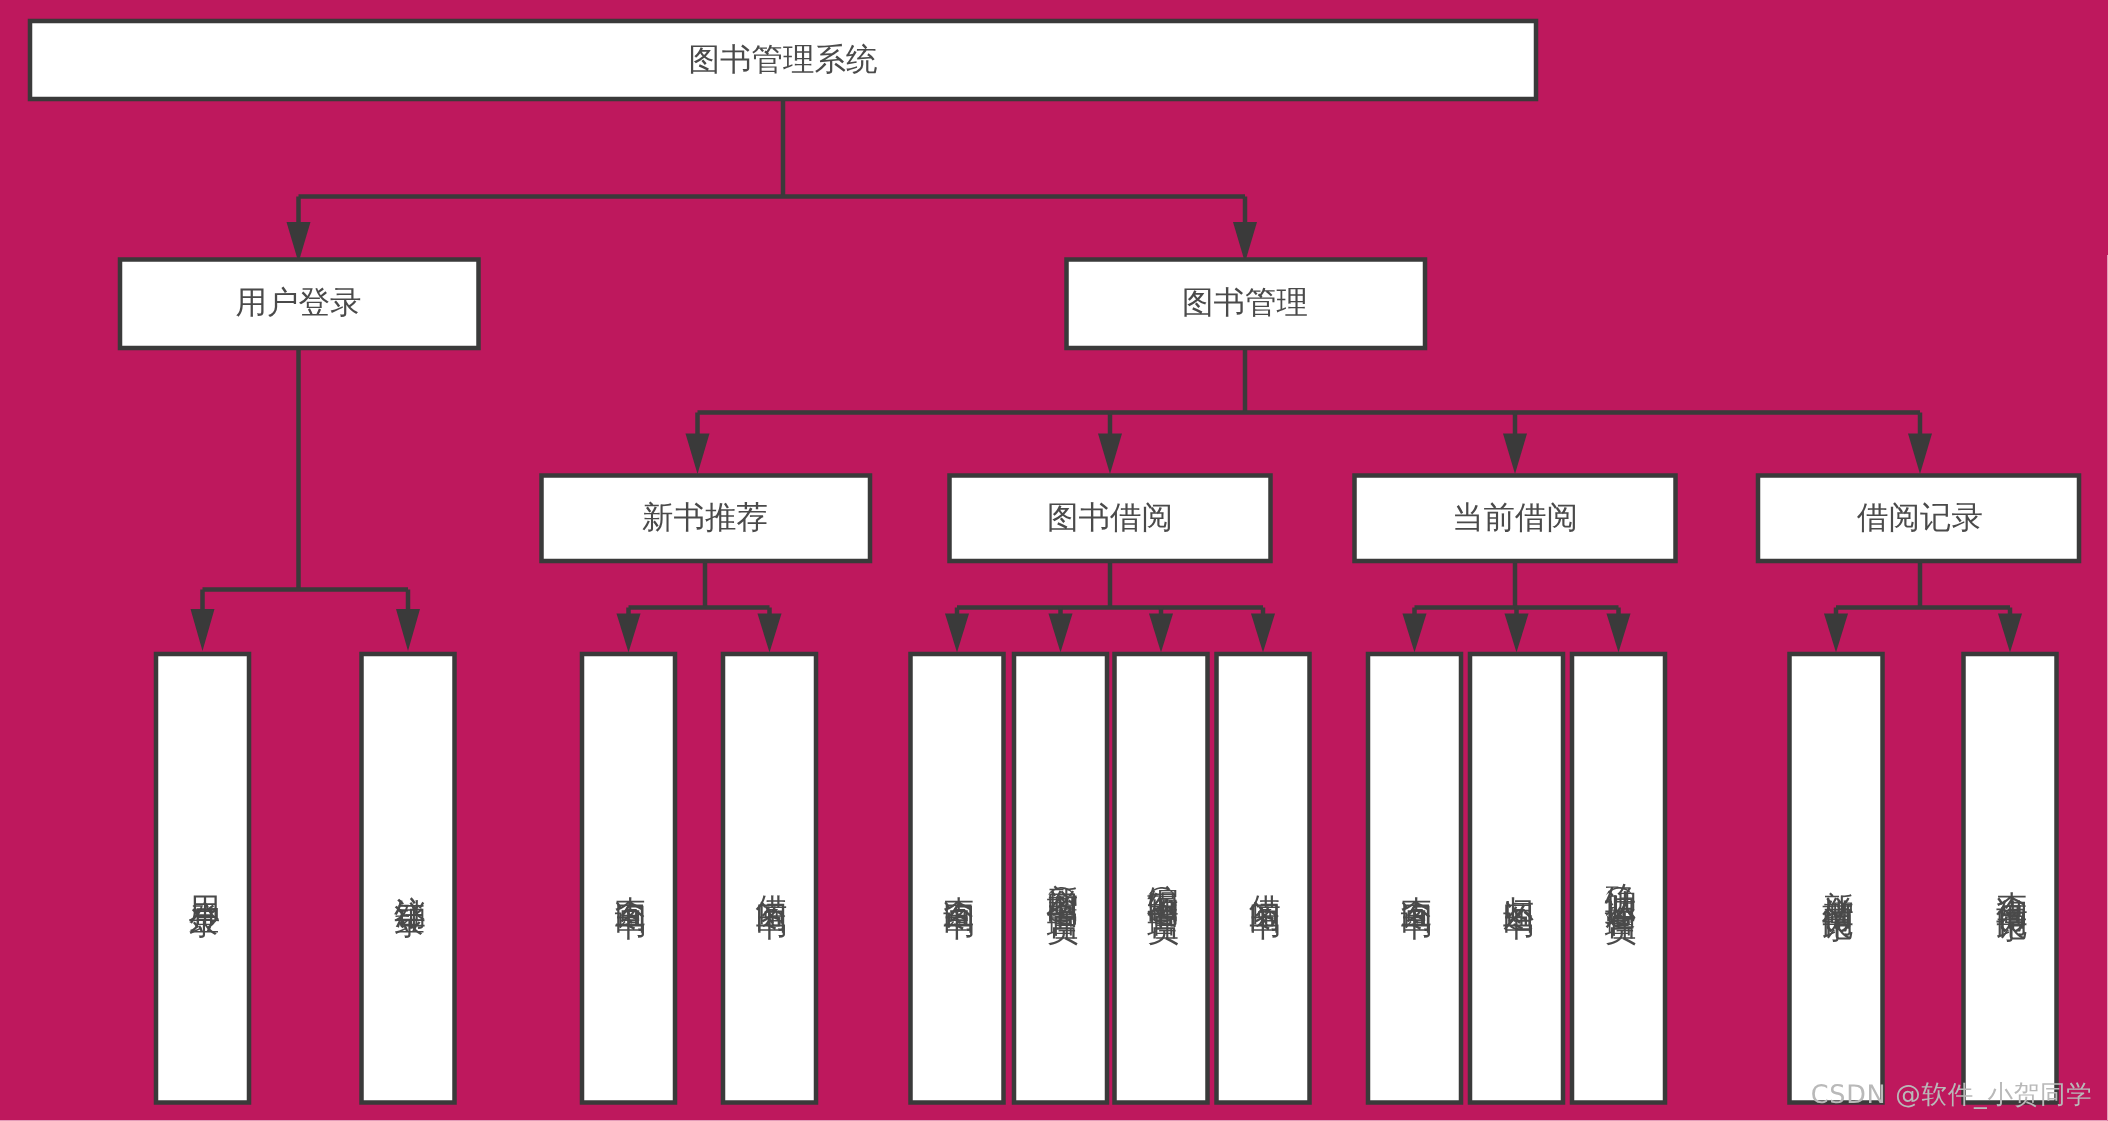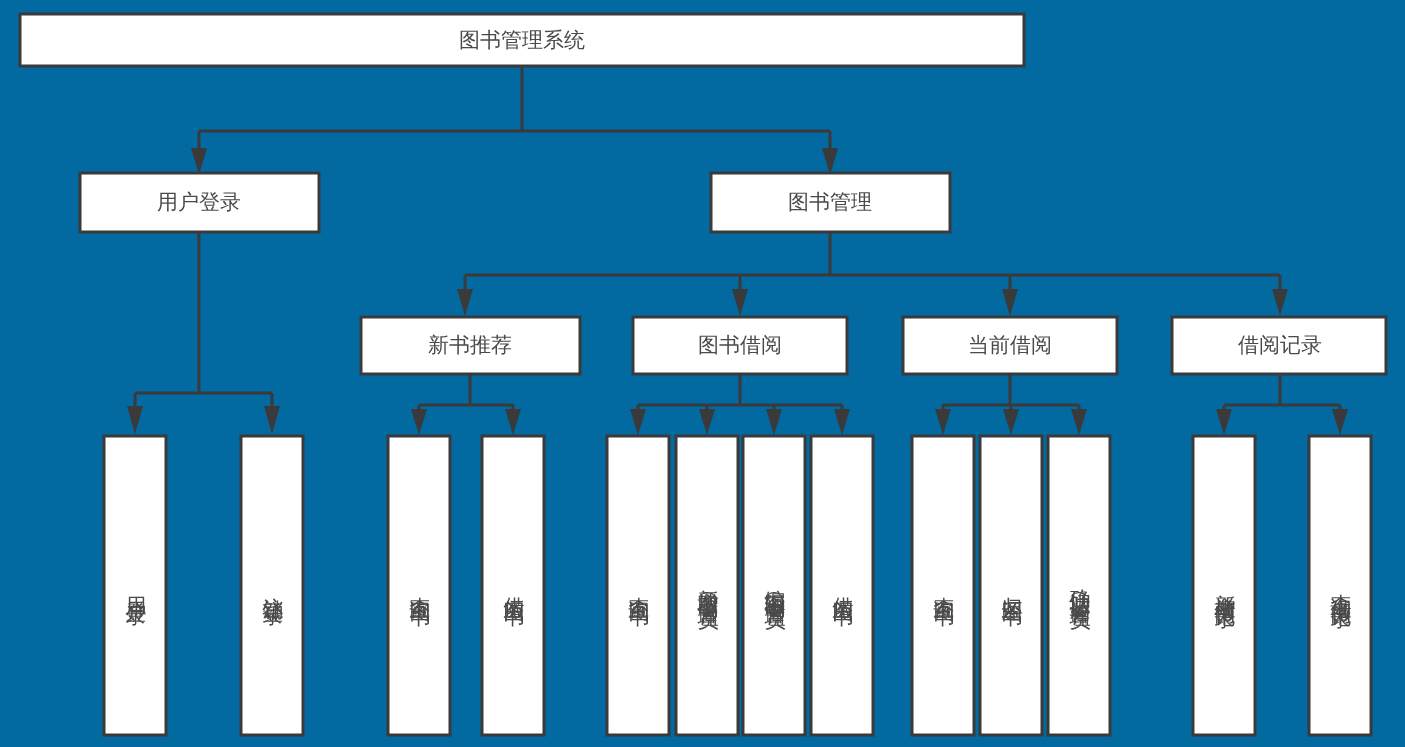--- a/index.html
+++ b/index.html
@@ -7,21 +7,21 @@
     padding: 0;
     background: #ffffff;
   }
   body {
     font-family: "DejaVu Sans", "Liberation Sans", sans-serif;
   }
   #diagram-root {
     position: relative;
     width: 1405px;
     height: 747px;
-    background: #0369a1;
+    background: #be185d;
     overflow: hidden;
   }
   svg.flow {
     position: absolute;
     left: 0;
     top: 0;
     width: 1405px;
     height: 747px;
   }
   .node-box {
@@ -241,14 +241,15 @@
       <text class="node-label vert" x="1224" y="586">新增借阅记录</text>
     </g>
 
     <g>
       <rect class="node-box" x="1309" y="436" width="62" height="299"></rect>
       <text class="node-label vert" x="1340" y="586">查询借阅记录</text>
     </g>
 
   </svg>
 
+  <div class="watermark">CSDN @软件_小贺同学</div>
 
 </div>
 
 </body></html>

